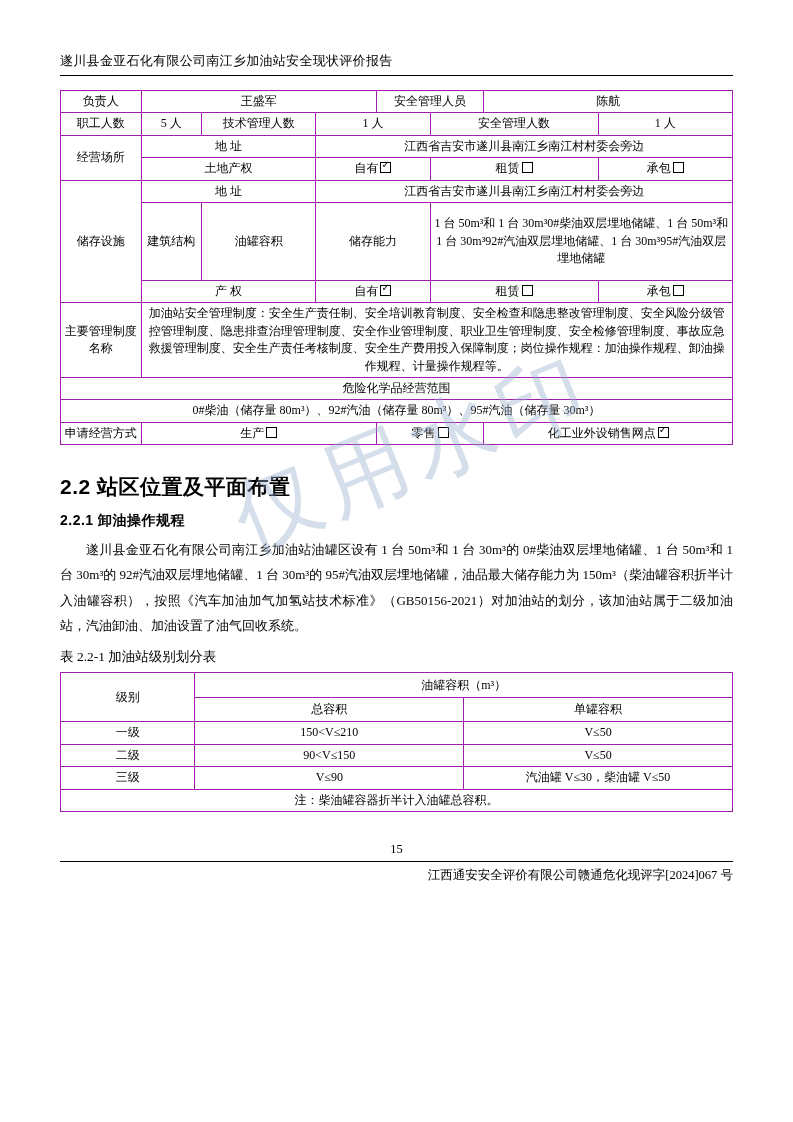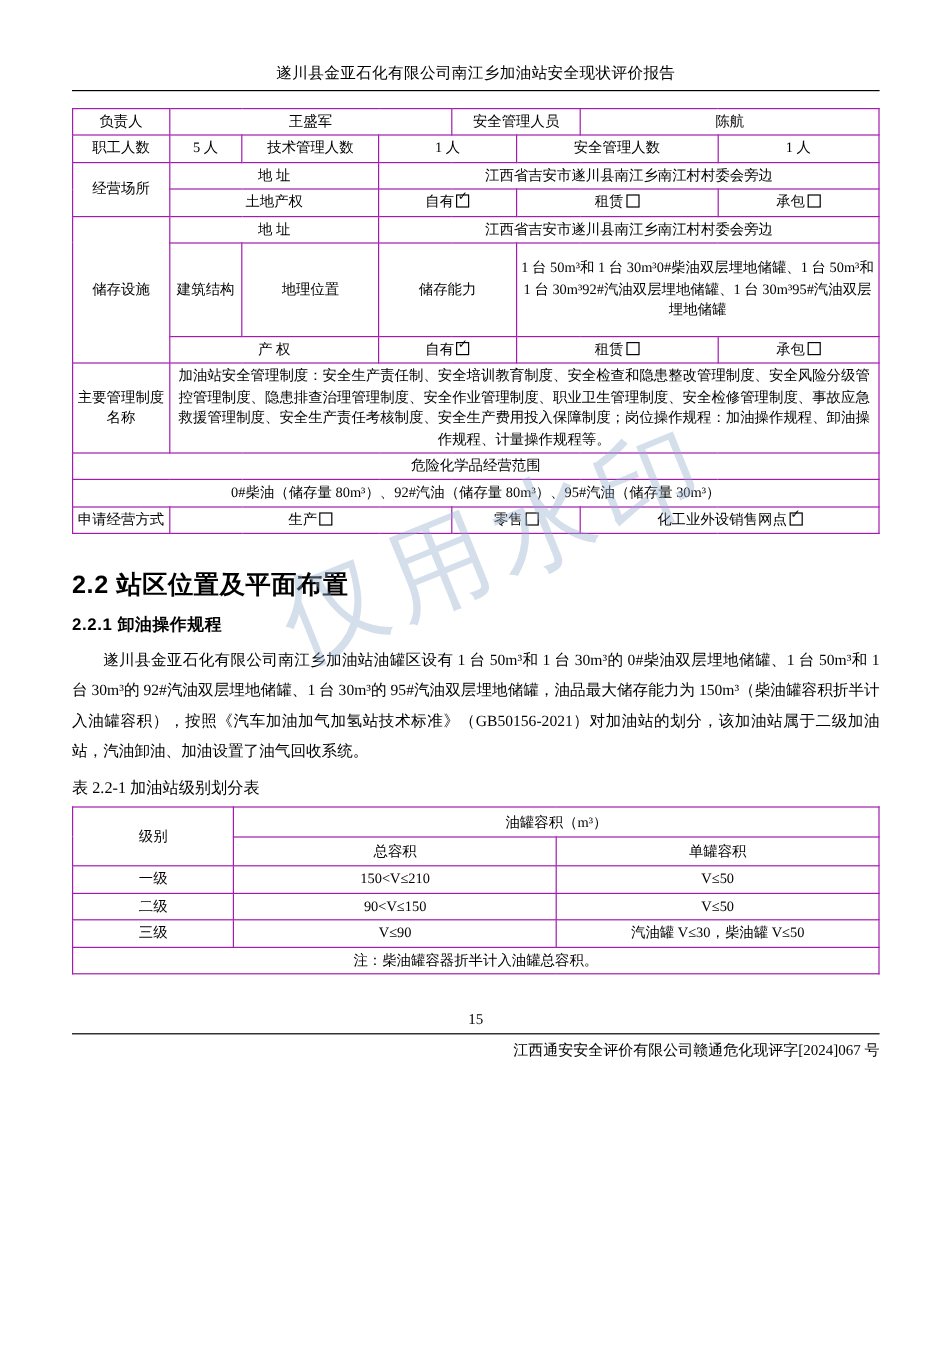--- a/index.html
+++ b/index.html
@@ -17,21 +17,21 @@
   }
   .page {
     position: relative;
     width: 793px;
     height: 1122px;
     box-sizing: border-box;
     padding: 0 60px;
   }
   
   .doc-header {
-    text-align: center;
+    text-align: left;
     font-size: 13px;
     padding-top: 52px;
     padding-bottom: 5px;
     letter-spacing: 0.3px;
   }
   .header-rule {
     border-bottom: 1px solid #000;
     margin: 0 0 14px 0;
   }
   
@@ -181,21 +181,21 @@
           <td colspan="2"><span>租赁</span><span class="cb"></span></td>
           <td colspan="2"><span>承包</span><span class="cb"></span></td>
         </tr>
         <tr>
           <td rowspan="3">储存设施</td>
           <td colspan="2">地    址</td>
           <td colspan="6">江西省吉安市遂川县南江乡南江村村委会旁边</td>
         </tr>
         <tr style="height:78px">
           <td colspan="1">建筑结构</td>
-          <td colspan="1">地理位置</td>
+          <td colspan="1">油罐容积</td>
           <td colspan="2">储存能力</td>
           <td colspan="4" class="left" style="text-align:center">1 台 50m³和 1 台 30m³0#柴油双层埋地储罐、1 台 50m³和 1 台 30m³92#汽油双层埋地储罐、1 台 30m³95#汽油双层埋地储罐</td>
         </tr>
         <tr>
           <td colspan="2">产    权</td>
           <td colspan="2"><span>自有</span><span class="cb checked"></span></td>
           <td colspan="2"><span>租赁</span><span class="cb"></span></td>
           <td colspan="2"><span>承包</span><span class="cb"></span></td>
         </tr>
         <tr>

